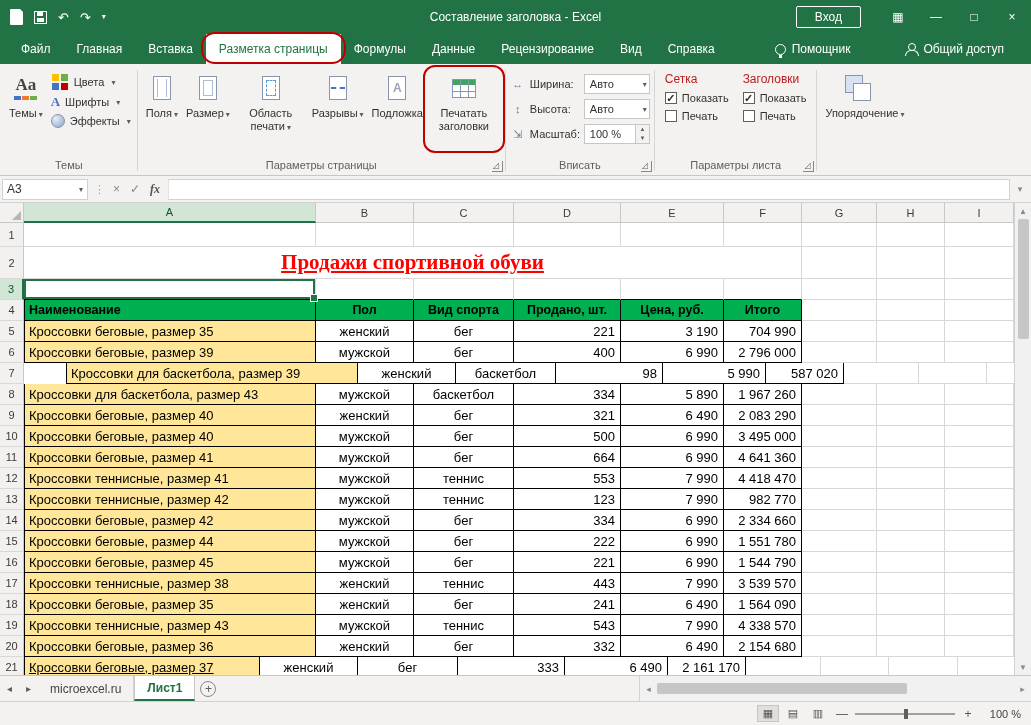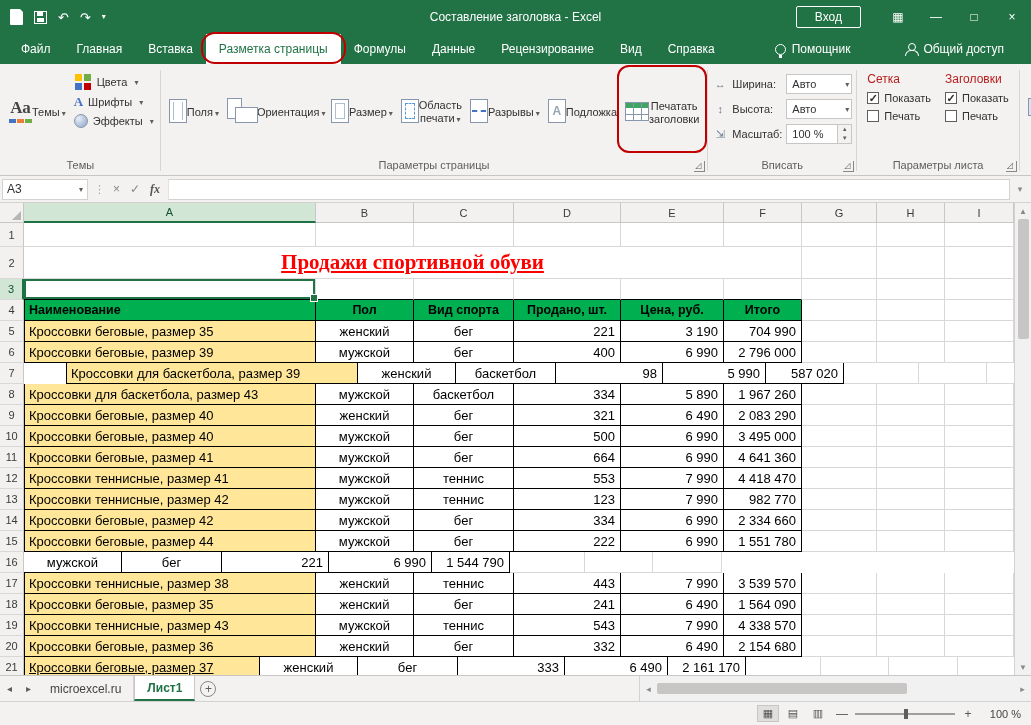--- a/index.html
+++ b/index.html
@@ -34,21 +34,21 @@
   .person::before{content:"";position:absolute;left:3px;top:0;width:6px;height:6px;border:1px solid #fff;border-radius:50%}
   .person::after{content:"";position:absolute;left:0;bottom:-1px;width:12px;height:5px;border:1px solid #fff;border-bottom:none;border-radius:6px 6px 0 0}
 
   
   .ribbon{height:112px;background:#f3f2f1;border-bottom:1px solid #c8c6c4;display:flex;padding:2px 2px 0 2px;flex:none}
   .rgroup{display:flex;flex-direction:column;position:relative;padding:0 3px}
   .rg-content{flex:1;display:flex;align-items:flex-start;padding-top:2px}
   .rg-label{height:17px;font-size:11px;color:#605e5c;text-align:center;line-height:15px}
   .vsep{width:1px;background:#d8d6d4;margin:4px 1px;flex:none}
   .dlg{position:absolute;right:1px;bottom:3px;width:11px;height:11px;border-right:1px solid #8a8886;border-bottom:1px solid #8a8886;font-size:8px;color:#605e5c;line-height:9px;text-align:left;padding-left:1px}
-  .bigbtn{display:flex;flex-direction:row;align-items:center;padding:4px 4px 2px 4px;height:84px;border-radius:2px;position:relative}
+  .bigbtn{display:flex;flex-direction:column;align-items:center;padding:4px 4px 2px 4px;height:84px;border-radius:2px;position:relative}
   .bb-icon{height:32px;display:flex;align-items:center;justify-content:center}
   .bb-label{font-size:11px;color:#323130;text-align:center;line-height:13px;margin-top:3px;max-width:66px}
   .dd::after{content:"▾";font-size:8px;color:#605e5c;margin-left:2px}
   .smallcol{display:flex;flex-direction:column;gap:5px;padding:6px 2px 0 4px}
   .smallbtn{display:flex;align-items:center;gap:5px;font-size:11px;color:#323130}
   .ring2{position:absolute;left:-4px;right:-4px;top:-3px;bottom:-1px;border:2px solid #c00000;border-radius:12px;pointer-events:none;z-index:5}
 
   
   .icon-themes{display:flex;flex-direction:column;align-items:center}
   .icon-themes .aa{font-family:"Liberation Serif",serif;font-size:17px;font-weight:bold;color:#444;line-height:18px}
@@ -242,26 +242,20 @@
     <div class="rgroup">
       <div class="rg-content">
         <div class="bigbtn">
           <div class="bb-icon">
               <span class="pg pg-margins"></span>
             </div>
           <div class="bb-label dd">Поля</div>
         </div>
         <div class="bigbtn">
           <div class="bb-icon">
-              <span class="pg-orient"></span>
-            </div>
-          <div class="bb-label dd">Ориентация</div>
-        </div>
-        <div class="bigbtn">
-          <div class="bb-icon">
               <span class="pg pg-size"></span>
             </div>
           <div class="bb-label dd">Размер</div>
         </div>
         <div class="bigbtn">
           <div class="bb-icon">
               <span class="pg pg-area"></span>
             </div>
           <div class="bb-label dd">Область печати</div>
         </div>
@@ -575,20 +569,21 @@
             <div class="cell tbl ctr" style="width: 100px;">бег</div>
             <div class="cell tbl num" style="width: 107px;">222</div>
             <div class="cell tbl num" style="width: 103px;">6 990</div>
             <div class="cell tbl num" style="width: 78px;">1 551 780</div>
             <div class="cell plain" style="width: 75px;"></div>
             <div class="cell plain" style="width: 68px;"></div>
             <div class="cell plain" style="width: 69px;"></div>
           </div>
           <div class="grow" style="height: 21px;">
             <div class="rh">16</div>
+            <div class="cell tbl namecell al" style="width: 292px;">Кроссовки беговые, размер 45</div>
             <div class="cell tbl ctr" style="width: 98px;">мужской</div>
             <div class="cell tbl ctr" style="width: 100px;">бег</div>
             <div class="cell tbl num" style="width: 107px;">221</div>
             <div class="cell tbl num" style="width: 103px;">6 990</div>
             <div class="cell tbl num" style="width: 78px; text-align: center;">1 544 790</div>
             <div class="cell plain" style="width: 75px;"></div>
             <div class="cell plain" style="width: 68px;"></div>
             <div class="cell plain" style="width: 69px;"></div>
           </div>
           <div class="grow" style="height: 21px;">

